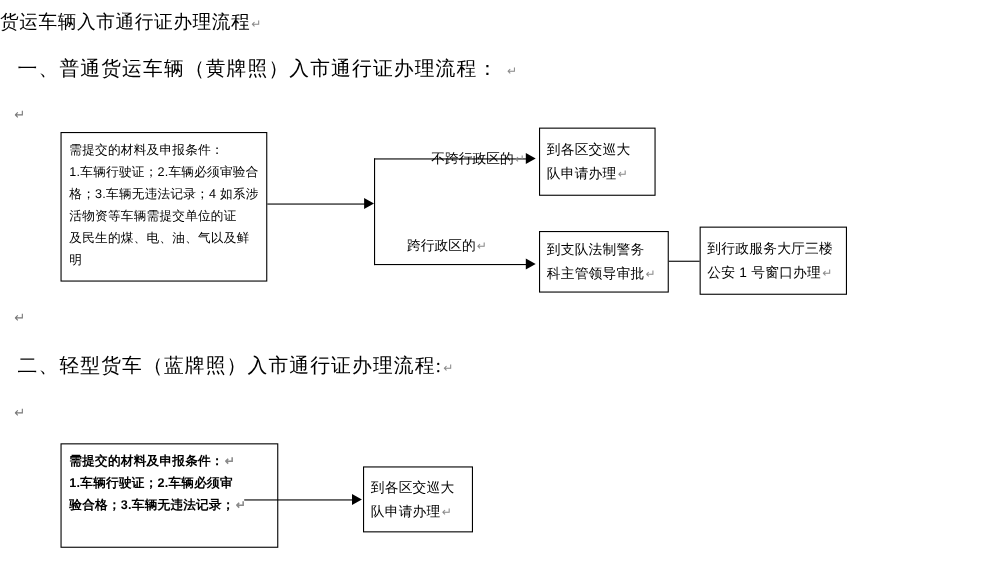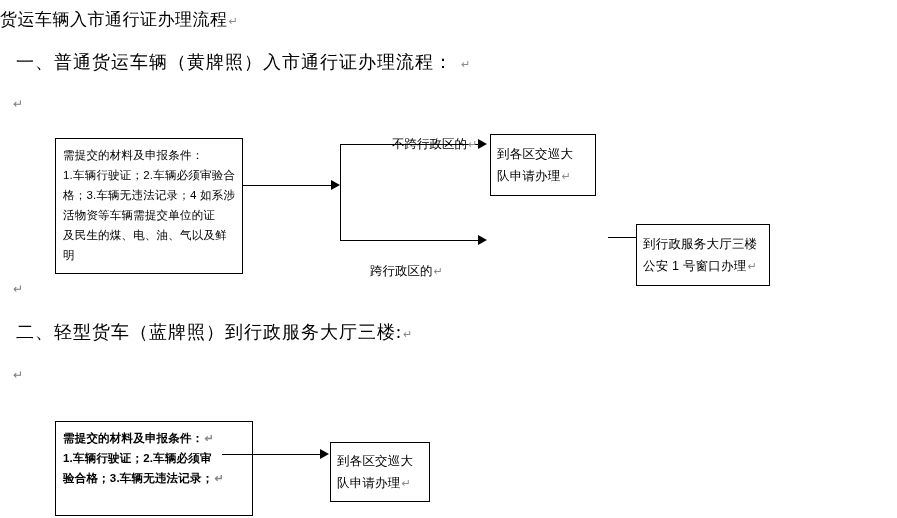--- a/index.html
+++ b/index.html
@@ -51,21 +51,20 @@
     padding-left: 1px;
   }
 
   
   .box {
     position: absolute;
     border: 1px solid #000000;
     box-sizing: border-box;
     background: #ffffff;
     overflow: hidden;
-    margin-top: 18px;
   }
   .box-text {
     font-family: "Liberation Sans", "DejaVu Sans", sans-serif;
     font-size: 11.5px;
     line-height: 20px;
     letter-spacing: 0.2px;
   }
   .box-pad {
     padding: 6px 5px 0 7px;
   }
@@ -138,46 +137,52 @@
 
   <div class="vline" style="left:340px; top:144px; height:97px;"></div>
   <div class="hline" style="left:340px; top:144px; width:141px;"></div>
   <div class="arrowhead" style="left:478px; top:139px;"></div>
   <div class="hline" style="left:340px; top:240px; width:141px;"></div>
   <div class="arrowhead" style="left:478px; top:235px;"></div>
 
   <div class="branch-label" style="left:370px; top:136px;margin-left:22px;">
     <span>不跨行政区的</span><span class="pilcrow-inline">↵</span>
   </div>
-  <div class="branch-label" style="left:370px; top:215px;margin-top:48px;">
+  <div class="branch-label" style="left:370px; top:215px;">
     <span>跨行政区的</span><span class="pilcrow-inline">↵</span>
   </div>
 
   <div class="box" style="left:490px; top:116px; width:106px; height:62px;">
     <div class="box-text box-centered">
       <div>到各区交巡大</div>
       <div><span>队申请办理</span><span class="pilcrow-inline">↵</span></div>
     </div>
   </div>
 
+  <div class="box" style="left:490px; top:210px; width:118px; height:56px;">
+    <div class="box-text box-centered">
+      <div>到支队法制警务</div>
+      <div><span>科主管领导审批</span><span class="pilcrow-inline">↵</span></div>
+    </div>
+  </div>
 
   <div class="hline" style="left:608px; top:237px; width:45px;"></div>
   <div class="arrowhead" style="left:651px; top:232px;"></div>
 
   <div class="box" style="left:636px; top:206px; width:134px; height:62px;">
     <div class="box-text box-centered">
       <div>到行政服务大厅三楼</div>
       <div><span>公安 1 号窗口办理</span><span class="pilcrow-inline">↵</span></div>
     </div>
   </div>
 
   <div class="pilcrow" style="left:13px; top:283px;">↵</div>
 
   <div class="section-heading" style="left:16px; top:320px;">
-    <span>二、轻型货车（蓝牌照）到行政服务大厅三楼:</span><span class="pilcrow-inline">↵</span>
+    <span>二、轻型货车（蓝牌照）入市通行证办理流程:</span><span class="pilcrow-inline">↵</span>
   </div>
 
   <div class="pilcrow" style="left:13px; top:369px;">↵</div>
 
   <div class="box" style="left:55px; top:403px; width:198px; height:95px;font-weight:bold;">
     <div class="box-text box-pad">
       <div><span>需提交的材料及申报条件：</span><span class="pilcrow-inline">↵</span></div>
       <div>1.车辆行驶证；2.车辆必须审</div>
       <div><span>验合格；3.车辆无违法记录；</span><span class="pilcrow-inline">↵</span></div>
     </div>

